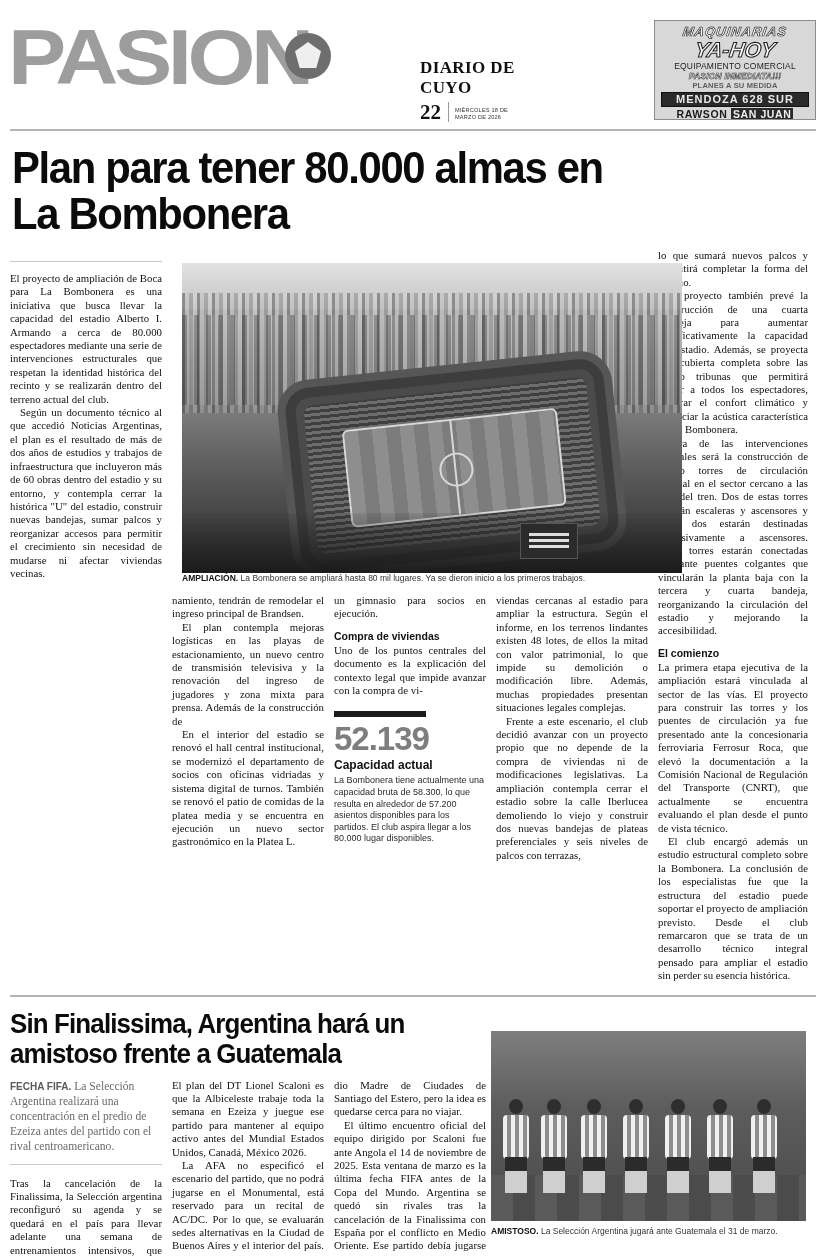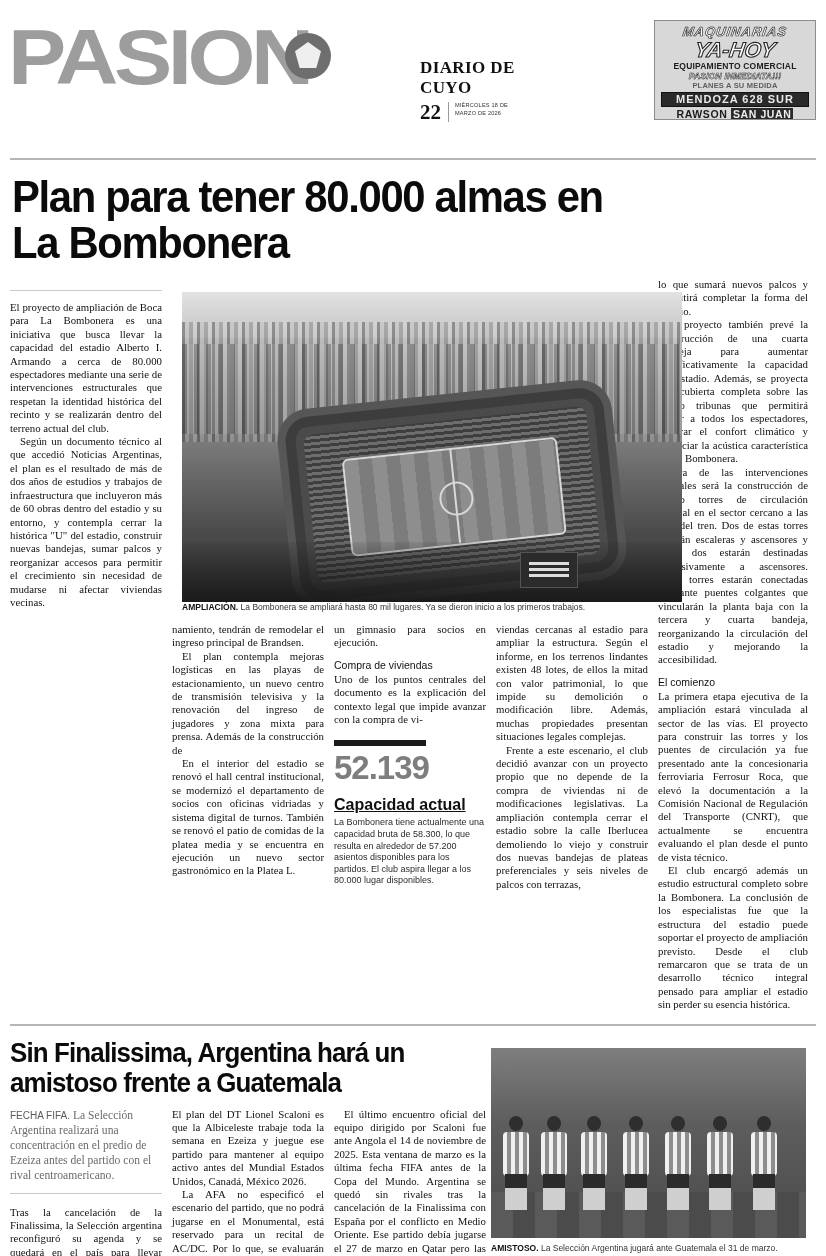--- a/index.html
+++ b/index.html
@@ -6,21 +6,21 @@
   body{
     width:826px;height:1256px;
     background:#ffffff;
     font-family:"Liberation Serif", serif;
     color:#111;
     overflow:hidden;
   }
   .page{position:relative;width:826px;height:1256px;padding:0;box-sizing:border-box;}
 
   
-  .masthead{position:relative;height:158px;padding:0 12px;box-sizing:border-box;}
+  .masthead{position:relative;height:129px;padding:0 12px;box-sizing:border-box;}
   .brand{
     position:absolute;left:8px;top:18px;
     font-family:"Liberation Sans", sans-serif;
     font-weight:bold;font-size:78px;line-height:78px;
     letter-spacing:-4px;
     color:#9d9d9d;
     -webkit-text-stroke:0px;
     transform:scaleX(1.12);transform-origin:left top;
   }
   .soccer-ball{
@@ -30,21 +30,21 @@
   .soccer-ball::before{
     content:"";position:absolute;left:10px;top:9px;width:26px;height:26px;
     background:#efefef;
     clip-path:polygon(50% 0%,100% 36%,82% 100%,18% 100%,0% 36%);
   }
   .diario-block{position:absolute;left:420px;top:58px;width:150px;}
   .diario-title{
     font-family:"Liberation Serif", serif;font-weight:bold;font-size:17px;
     letter-spacing:.4px;color:#111;
   }
-  .diario-row{display:flex;align-items:flex-start;margin-top:4px;}
+  .diario-row{display:flex;align-items:flex-end;margin-top:4px;}
   .page-num{
     font-family:"Liberation Serif", serif;font-weight:bold;font-size:21px;color:#111;
     line-height:20px;padding-right:7px;
   }
   .date-sep{width:1px;height:20px;background:#9a9a9a;margin-right:6px;}
   .date-txt{
     font-family:"Liberation Sans", sans-serif;font-size:5.6px;line-height:7.6px;
     letter-spacing:.2px;color:#333;text-transform:uppercase;
   }
 
@@ -52,21 +52,21 @@
   .ad-box{
     position:absolute;right:10px;top:20px;width:162px;height:100px;
     background:#d8d8d8;border:1px solid #8c8c8c;box-sizing:border-box;
     overflow:hidden;text-align:center;
     font-family:"Liberation Sans", sans-serif;
   }
   .ad-l1{font-weight:bold;font-size:13px;letter-spacing:1px;color:#ffffff;
     -webkit-text-stroke:.7px #333;margin-top:3px;font-style:italic;transform:skewX(-8deg);}
   .ad-l2{font-weight:bold;font-size:21px;line-height:21px;color:#ffffff;
     -webkit-text-stroke:1.1px #222;font-style:italic;letter-spacing:0px;transform:skewX(-8deg);}
-  .ad-l3{font-weight:bold;font-size:8.5px;color:#1d1d1d;letter-spacing:.2px;margin-top:1px;}
+  .ad-l3{font-weight:normal;font-size:8.5px;color:#1d1d1d;letter-spacing:.2px;margin-top:1px;}
   .ad-l4{font-weight:bold;font-size:8.5px;color:#fff;-webkit-text-stroke:.5px #222;
     font-style:italic;letter-spacing:.2px;}
   .ad-l5{font-weight:bold;font-size:7.5px;color:#5d5d5d;letter-spacing:.2px;}
   .ad-addr{
     margin:2px 6px 0 6px;background:#2a2a2a;color:#e9e9e9;font-weight:bold;
     font-size:11px;letter-spacing:1px;border:1px solid #111;padding:0px 0 1px 0;
   }
   .ad-city{font-weight:bold;font-size:10.5px;color:#1b1b1b;letter-spacing:.6px;margin-top:1px;}
   .ad-city b{background:#2a2a2a;color:#eee;padding:0 2px;}
 
@@ -103,21 +103,21 @@
   p.body{
     font-family:"Liberation Serif", serif;
     font-size:10.8px;line-height:13.4px;
     text-align:justify;
     margin:0;
     text-indent:10px;
     hyphens:auto;
   }
   p.body.first{text-indent:0;}
   .subhead{
-    font-family:"Liberation Sans", sans-serif;font-weight:normal;font-size:10.5px;
+    font-family:"Liberation Sans", sans-serif;font-weight:bold;font-size:10.5px;
     margin:9px 0 2px 0;color:#111;
   }
 
   
   .photo-area{position:absolute;left:172px;top:0;width:500px;}
   .photo{
     width:500px;height:310px;position:relative;overflow:hidden;
     background:linear-gradient(180deg,#d9d9d9 0%,#bdbdbd 14%,#9a9a9a 30%,#6f6f6f 55%,#4a4a4a 78%,#3a3a3a 100%);
   }
   .sky{position:absolute;left:0;top:0;width:100%;height:46px;
@@ -164,41 +164,41 @@
   }
   .caption b{color:#111;}
 
   
   .stat-rule{height:6px;background:#1b1b1b;width:92px;margin:14px 0 5px 0;}
   .stat-num{
     font-family:"Liberation Sans", sans-serif;font-weight:bold;
     font-size:33px;line-height:33px;color:#7e7e7e;letter-spacing:-1px;
   }
   .stat-title{
-    font-family:"Liberation Sans", sans-serif;font-weight:bold;font-size:16px;
-    margin-top:12px;color:#111;text-decoration:underline;
+    font-family:"Liberation Sans", sans-serif;font-weight:bold;font-size:12px;
+    margin-top:3px;color:#111;
   }
   .stat-txt{
     font-family:"Liberation Sans", sans-serif;font-size:9px;line-height:11.6px;
     color:#2b2b2b;margin-top:3px;
   }
 
   
   .sec2{margin:0 10px;}
   .sep2{height:2px;background:#b5b5b5;margin-top:12px;}
   .headline2{
     font-family:"Liberation Sans", sans-serif;font-weight:bold;
     font-size:27px;line-height:30px;letter-spacing:-.9px;color:#0b0b0b;
     margin-top:12px;width:500px;
     transform:scaleX(.96);transform-origin:left top;
   }
   .cols2{display:flex;gap:10px;margin-top:10px;}
   .c2{width:152px;}
   .lead2{font-family:"Liberation Serif", serif;font-size:11.6px;line-height:15px;color:#6a6a6a;}
-  .lead2 b{font-family:"Liberation Sans", sans-serif;font-size:10px;font-weight:normal;color:#5a5a5a;}
+  .lead2 b{font-family:"Liberation Sans", sans-serif;font-size:10px;font-weight:bold;color:#5a5a5a;}
   .lead2-rule{height:1px;background:#c9c9c9;margin:10px 0 12px 0;}
 
   .photo2-wrap{position:absolute;right:10px;top:0;width:315px;}
   .photo2{
     width:315px;height:190px;position:relative;overflow:hidden;
     background:linear-gradient(180deg,#7e7e7e 0%,#5d5d5d 40%,#4a4a4a 100%);
   }
   .p2-grass{position:absolute;left:0;bottom:0;width:100%;height:46px;
     background:repeating-linear-gradient(90deg,#5a5a5a 0 22px,#4b4b4b 22px 44px);}
   .player{position:absolute;bottom:26px;width:30px;height:96px;}
@@ -310,21 +310,21 @@
         <p class="body">El club encargó además un estudio estructural completo sobre la Bombonera. La conclusión de los especialistas fue que la estructura del estadio puede soportar el proyecto de ampliación previsto. Desde el club remarcaron que se trata de un desarrollo técnico integral pensado para ampliar el estadio sin perder su esencia histórica.</p>
       </div>
 
     </div>
   </div>
 
   <div class="sec2">
     <div class="sep2"></div>
 
     <div style="position:relative;">
-      <div class="photo2-wrap" style="top:10px;">
+      <div class="photo2-wrap" style="top:22px;">
         <div class="photo2">
           <div class="p2-grass"></div>
           <div class="player" style="left:10px;">
             <div class="head"></div>
               <div class="shirt"></div>
               <div class="legs"></div>
           </div>
           <div class="player" style="left:48px;">
             <div class="head"></div>
               <div class="shirt"></div>
@@ -371,20 +371,21 @@
           <div class="lead2-rule"></div>
           <p class="body first">Tras la cancelación de la Finalissima, la Selección argentina reconfiguró su agenda y se quedará en el país para llevar adelante una semana de entrenamientos intensivos, que incluirá un amistoso ante Guatemala, el martes 31 de marzo, confirmó la AFA.</p>
         </div>
 
         <div class="c2">
           <p class="body first">El plan del DT Lionel Scaloni es que la Albiceleste trabaje toda la semana en Ezeiza y juegue ese partido para mantener al equipo activo antes del Mundial Estados Unidos, Canadá, México 2026.</p>
           <p class="body">La AFA no especificó el escenario del partido, que no podrá jugarse en el Monumental, está reservado para un recital de AC/DC. Por lo que, se evaluarán sedes alternativas en la Ciudad de Buenos Aires y el interior del país. Entre las opciones están La Bombonera y el esta-</p>
         </div>
 
         <div class="c2">
+          <p class="body first">dio Madre de Ciudades de Santiago del Estero, pero la idea es quedarse cerca para no viajar.</p>
           <p class="body">El último encuentro oficial del equipo dirigido por Scaloni fue ante Angola el 14 de noviembre de 2025. Esta ventana de marzo es la última fecha FIFA antes de la Copa del Mundo. Argentina se quedó sin rivales tras la cancelación de la Finalissima con España por el conflicto en Medio Oriente. Ese partido debía jugarse el 27 de marzo en Qatar pero las federaciones involucradas no llegaron a un</p>
         </div>
 
         <div class="c2">
           <div style="height:214px"></div>
 
         </div>
 
         <div class="c2">
           <div style="height:214px"></div>

